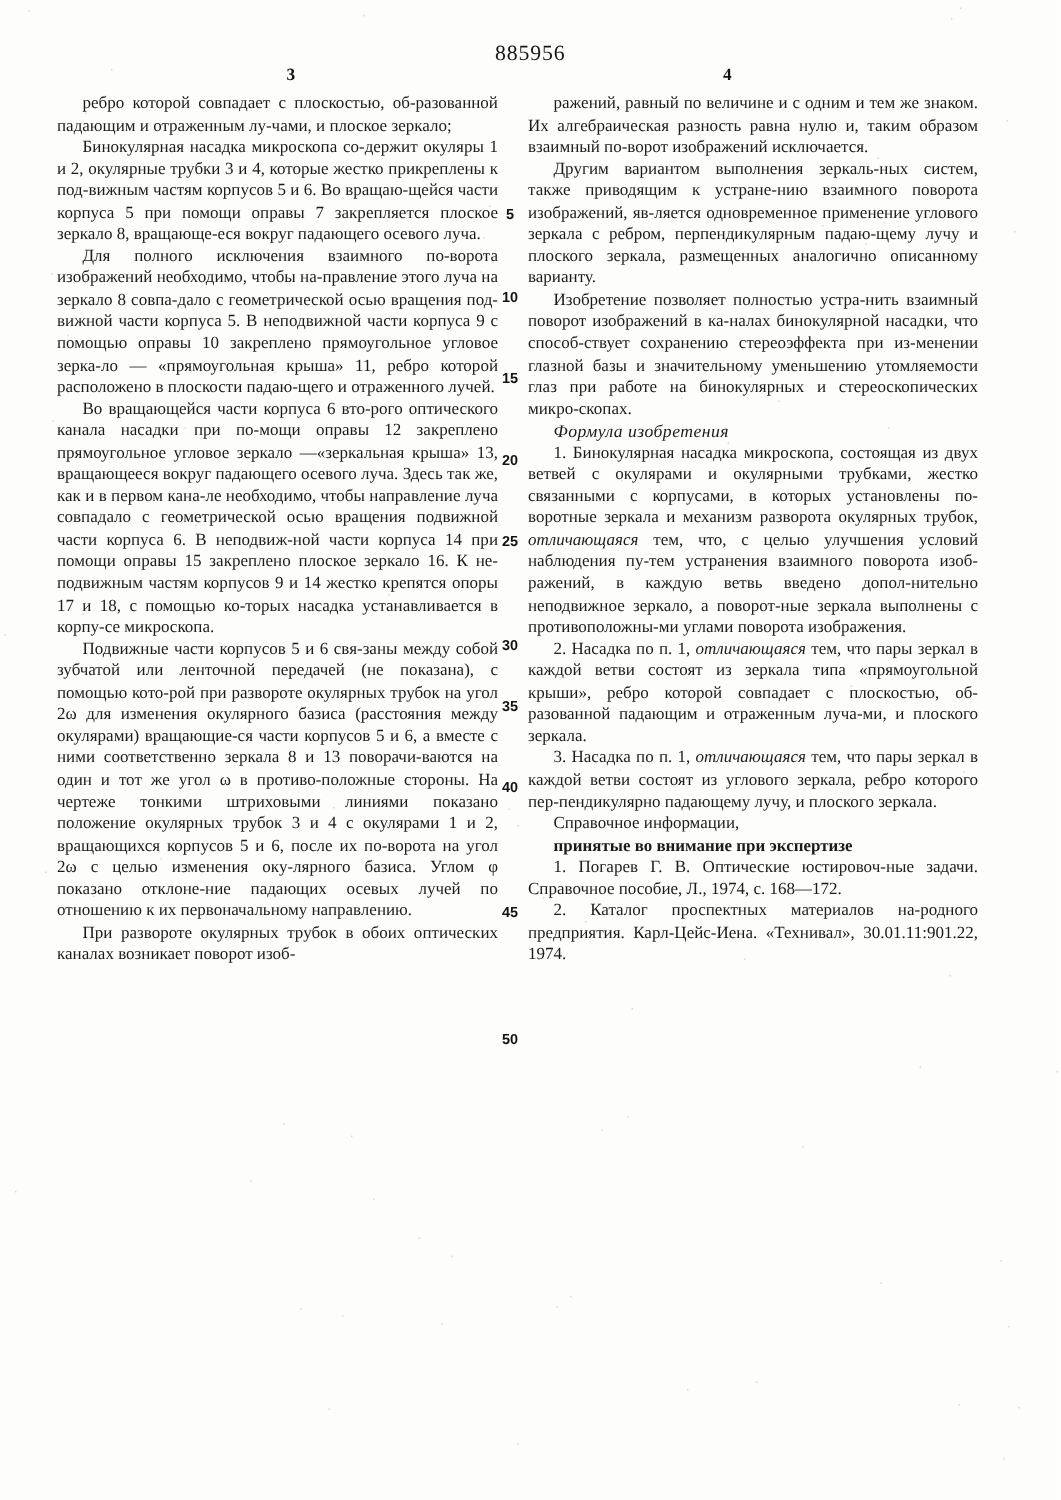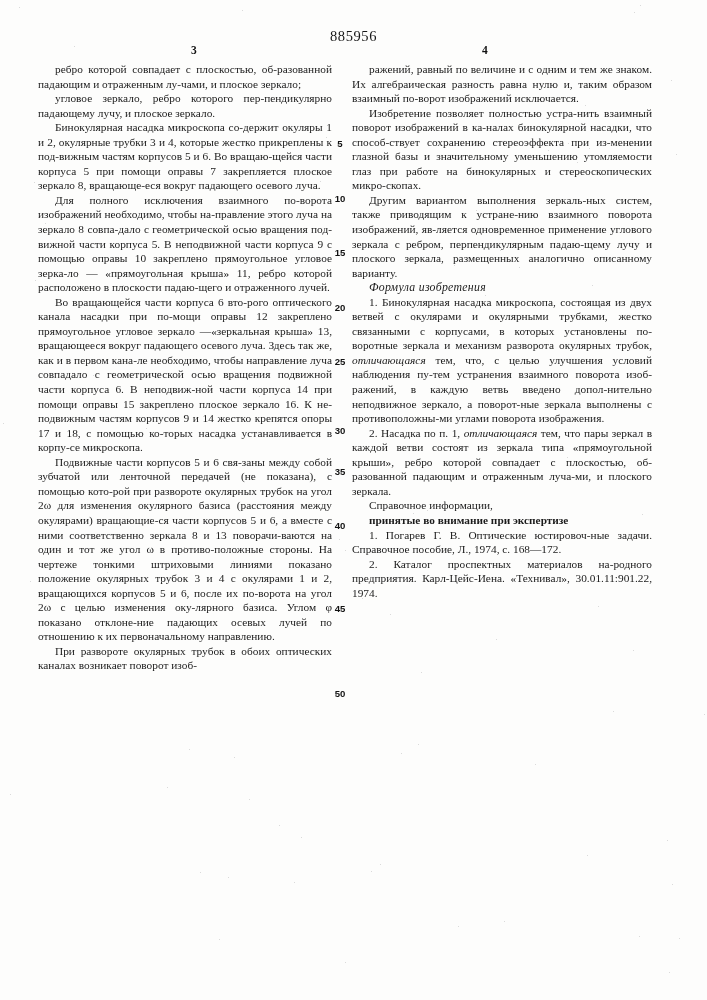--- a/index.html
+++ b/index.html
@@ -130,35 +130,35 @@
 
 <div class="page">
 
   <div class="doc-number">885956</div>
 
   <div class="col-num left">3</div>
   <div class="col-num right">4</div>
 
   <div class="column left" id="col-left">
       <p>ребро которой совпадает с плоскостью, об-разованной падающим и отраженным лу-чами, и плоское зеркало;</p>
-      <p>угловое зеркало, ребро которого пер-пендикулярно падающему лучу, и плоское зеркало.</p>
       <p>Бинокулярная насадка микроскопа со-держит окуляры 1 и 2, окулярные трубки 3 и 4, которые жестко прикреплены к под-вижным частям корпусов 5 и 6. Во вращаю-щейся части корпуса 5 при помощи оправы 7 закрепляется плоское зеркало 8, вращающе-еся вокруг падающего осевого луча.</p>
       <p>Для полного исключения взаимного по-ворота изображений необходимо, чтобы на-правление этого луча на зеркало 8 совпа-дало с геометрической осью вращения под-вижной части корпуса 5. В неподвижной части корпуса 9 с помощью оправы 10 закреплено прямоугольное угловое зерка-ло — «прямоугольная крыша» 11, ребро которой расположено в плоскости падаю-щего и отраженного лучей.</p>
       <p>Во вращающейся части корпуса 6 вто-рого оптического канала насадки при по-мощи оправы 12 закреплено прямоугольное угловое зеркало —«зеркальная крыша» 13, вращающееся вокруг падающего осевого луча. Здесь так же, как и в первом кана-ле необходимо, чтобы направление луча совпадало с геометрической осью вращения подвижной части корпуса 6. В неподвиж-ной части корпуса 14 при помощи оправы 15 закреплено плоское зеркало 16. К не-подвижным частям корпусов 9 и 14 жестко крепятся опоры 17 и 18, с помощью ко-торых насадка устанавливается в корпу-се микроскопа.</p>
       <p>Подвижные части корпусов 5 и 6 свя-заны между собой зубчатой или ленточной передачей (не показана), с помощью кото-рой при развороте окулярных трубок на угол 2ω для изменения окулярного базиса (расстояния между окулярами) вращающие-ся части корпусов 5 и 6, а вместе с ними соответственно зеркала 8 и 13 поворачи-ваются на один и тот же угол ω в противо-положные стороны. На чертеже тонкими штриховыми линиями показано положение окулярных трубок 3 и 4 с окулярами 1 и 2, вращающихся корпусов 5 и 6, после их по-ворота на угол 2ω с целью изменения оку-лярного базиса. Углом φ показано отклоне-ние падающих осевых лучей по отношению к их первоначальному направлению.</p>
       <p>При развороте окулярных трубок в обоих оптических каналах возникает поворот изоб-</p>
     </div>
 
   <div class="column right" id="col-right">
       <p>ражений, равный по величине и с одним и тем же знаком. Их алгебраическая разность равна нулю и, таким образом взаимный по-ворот изображений исключается.</p>
+      <p>Другим вариантом выполнения зеркаль-ных систем, также приводящим к устране-нию взаимного поворота изображений, яв-ляется одновременное применение углового зеркала с ребром, перпендикулярным падаю-щему лучу и плоского зеркала, размещенных аналогично описанному варианту.</p>
       <p>Изобретение позволяет полностью устра-нить взаимный поворот изображений в ка-налах бинокулярной насадки, что способ-ствует сохранению стереоэффекта при из-менении глазной базы и значительному уменьшению утомляемости глаз при работе на бинокулярных и стереоскопических микро-скопах.</p>
-      <p>Другим вариантом выполнения зеркаль-ных систем, также приводящим к устране-нию взаимного поворота изображений, яв-ляется одновременное применение углового зеркала с ребром, перпендикулярным падаю-щему лучу и плоского зеркала, размещенных аналогично описанному варианту.</p>
       <p class="section-title">Формула изобретения</p>
       <p><span>1. Бинокулярная насадка микроскопа, состоящая из двух ветвей с окулярами и окулярными трубками, жестко связанными с корпусами, в которых установлены по-воротные зеркала и механизм разворота окулярных трубок, </span><em class="claim-em">отличающаяся</em><span> тем, что, с целью улучшения условий наблюдения пу-тем устранения взаимного поворота изоб-ражений, в каждую ветвь введено допол-нительно неподвижное зеркало, а поворот-ные зеркала выполнены с противоположны-ми углами поворота изображения.</span></p>
       <p><span>2. Насадка по п. 1, </span><em class="claim-em">отличающаяся</em><span> тем, что пары зеркал в каждой ветви состоят из зеркала типа «прямоугольной крыши», ребро которой совпадает с плоскостью, об-разованной падающим и отраженным луча-ми, и плоского зеркала.</span></p>
+      <p><span>3. Насадка по п. 1, </span><em class="claim-em">отличающаяся</em><span> тем, что пары зеркал в каждой ветви состоят из углового зеркала, ребро которого пер-пендикулярно падающему лучу, и плоского зеркала.</span></p>
       <p class="refs-title">Справочное информации,</p>
       <p class="refs-subtitle">принятые во внимание при экспертизе</p>
       <p>1. Погарев Г. В. Оптические юстировоч-ные задачи. Справочное пособие, Л., 1974, с. 168—172.</p>
       <p>2. Каталог проспектных материалов на-родного предприятия. Карл-Цейс-Иена. «Технивал», 30.01.11:901.22, 1974.</p>
     </div>
 
   <div class="gutter" id="gutter">
       <div class="line-no" style="top: 138px;">5</div>
       <div class="line-no" style="top: 193px;">10</div>
       <div class="line-no" style="top: 247px;">15</div>

